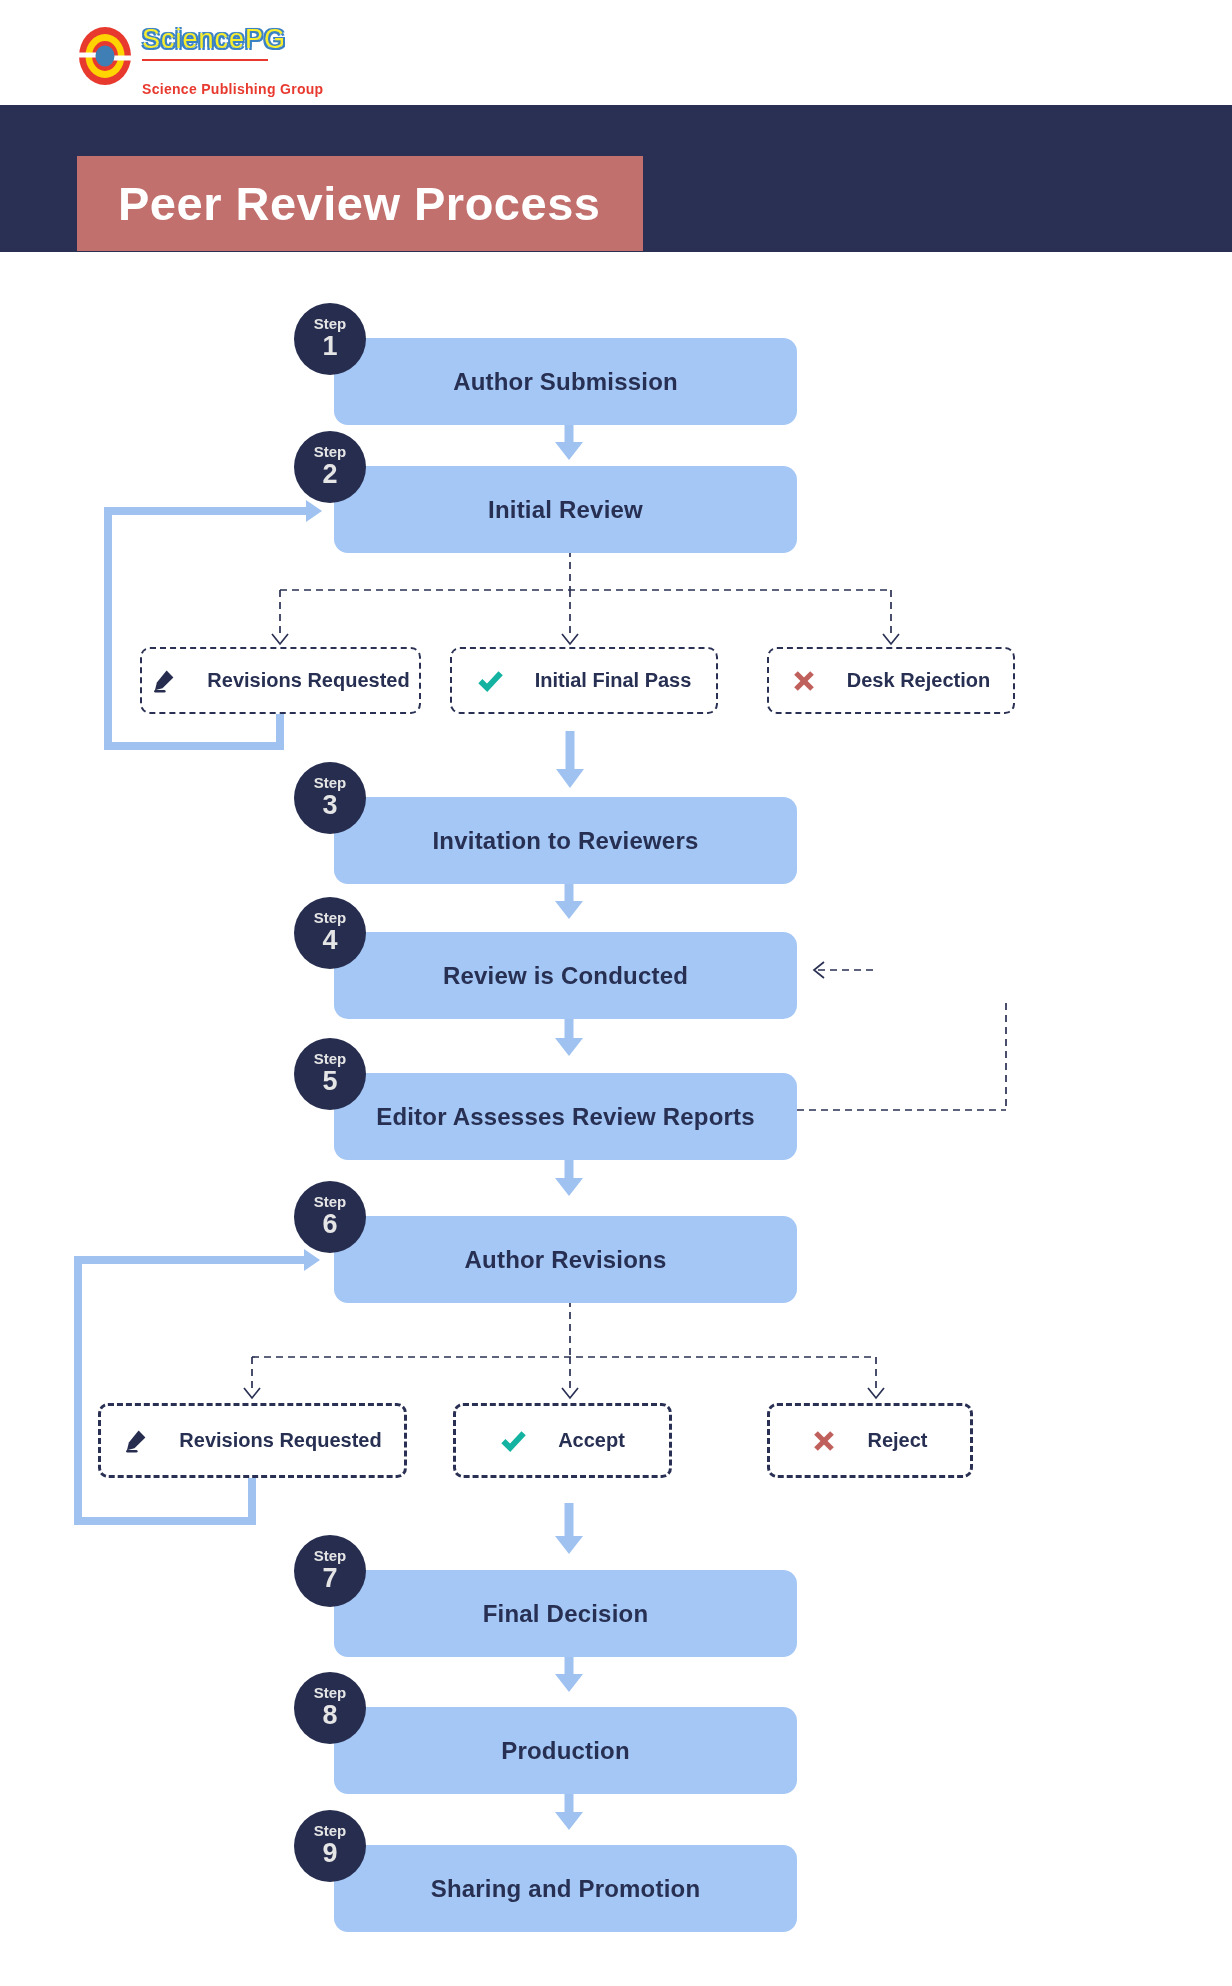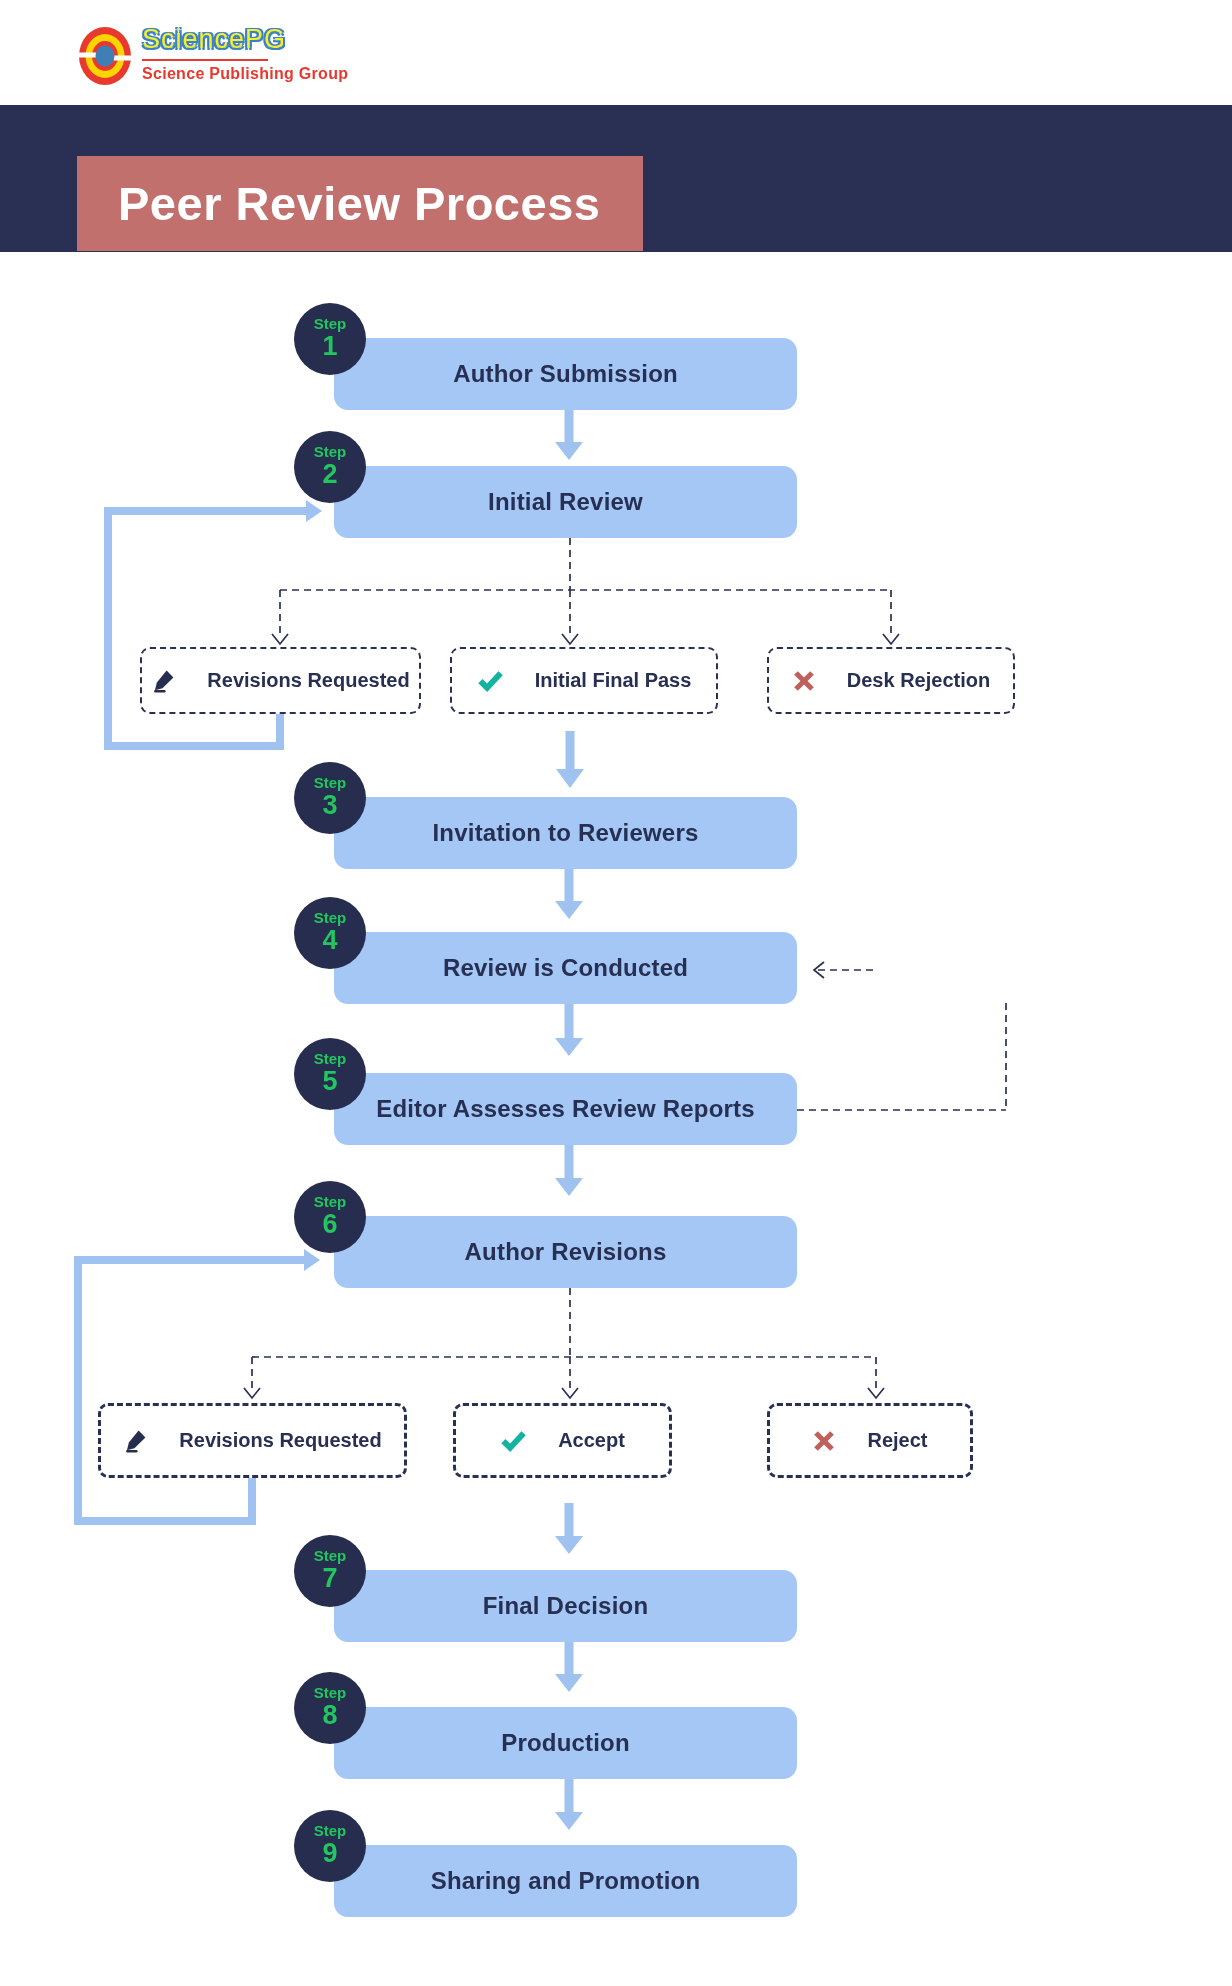--- a/index.html
+++ b/index.html
@@ -9,37 +9,37 @@
   }
   
   .topbar{position:absolute;left:0;top:0;width:1232px;height:105px;background:#ffffff;}
   .logo-wrap{position:absolute;left:78px;top:26px;display:flex;align-items:flex-start;}
   .logo-text{margin-left:10px;}
   .brand{
     font-size:27px;font-weight:normal;color:#f8ee2e;letter-spacing:1px;line-height:1;
     text-shadow:-2px -1px 0 #3b82c4,2px -1px 0 #3b82c4,-2px 2px 0 #3b82c4,2px 2px 0 #3b82c4,0 0 2px #3b82c4;
   }
   .brand-rule{width:126px;height:2px;background:#e8392e;margin-top:6px;}
-  .tagline{font-size:16px;font-weight:bold;color:#e8392e;margin-top:4px;letter-spacing:.3px;}
+  .tagline{font-size:14px;font-weight:bold;color:#e8392e;margin-top:20px;letter-spacing:.3px;}
   .navy-band{position:absolute;left:0;top:105px;width:1232px;height:147px;background:#2a3053;}
   .title-box{
     position:absolute;left:77px;top:156px;width:566px;height:95px;background:#c1706d;
     display:flex;align-items:center;padding-left:41px;box-sizing:border-box;
   }
   .title-box .title{font-size:47px;font-weight:bold;color:#ffffff;letter-spacing:.5px;}
   
   .flow-box{
-    position:absolute;left:334px;width:463px;height:72px;background:#a4c7f5;border-radius:14px;
+    position:absolute;left:334px;width:463px;height:87px;background:#a4c7f5;border-radius:14px;
     display:flex;align-items:center;justify-content:center;
     font-size:24px;font-weight:bold;color:#272f52;z-index:3;letter-spacing:.2px;
   }
   .badge{
     position:absolute;left:294px;width:72px;height:72px;border-radius:50%;background:#262d4f;
     display:flex;flex-direction:column;align-items:center;justify-content:center;
-    color:#22c55e;z-index:4;text-align:center;
+    color:#e5e5e5;z-index:4;text-align:center;
   }
   .badge .word{font-size:15px;font-weight:bold;line-height:1.1;}
   .badge .num{font-size:27px;font-weight:bold;line-height:1.1;}
   
   .outcome{
     position:absolute;background:#ffffff;border:2px dashed #2a3053;border-radius:10px;
     display:flex;align-items:center;justify-content:center;gap:31px;box-sizing:border-box;
     font-size:20px;font-weight:bold;color:#272f52;z-index:3;
   }
   .outcome.row1{top:647px;height:67px;}

